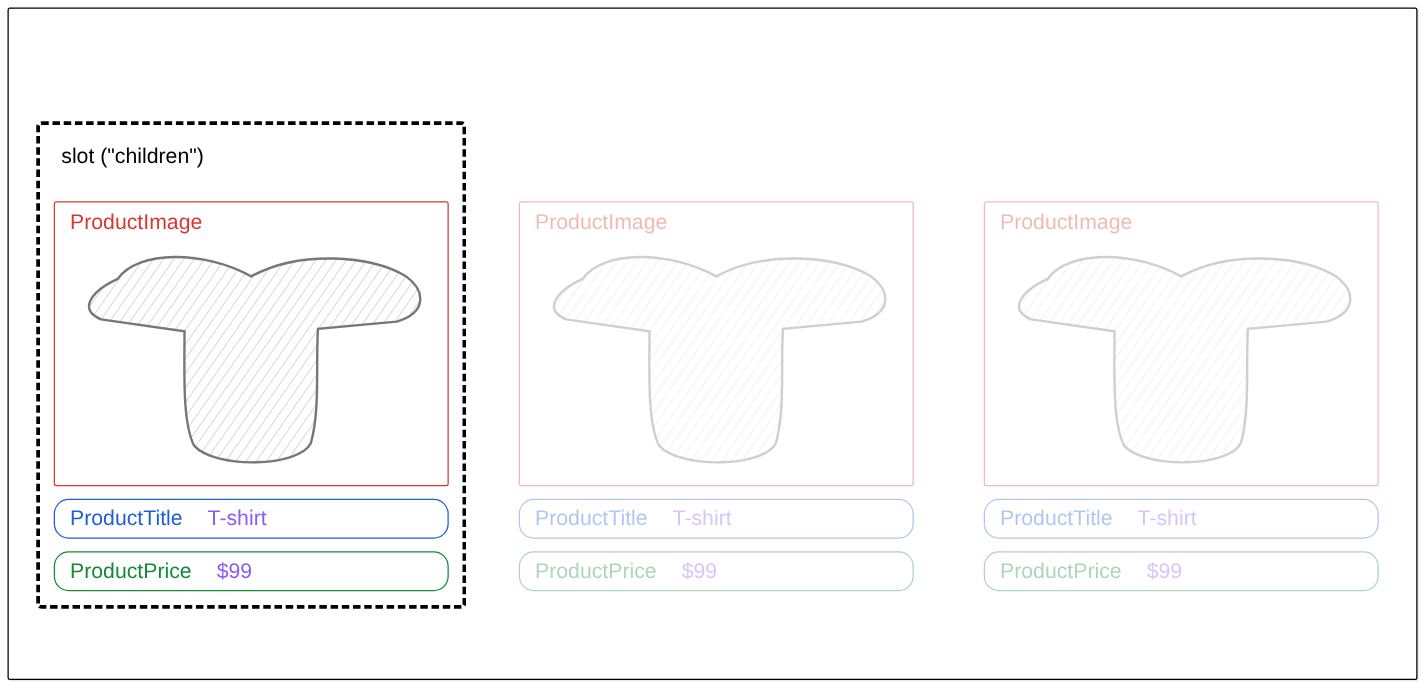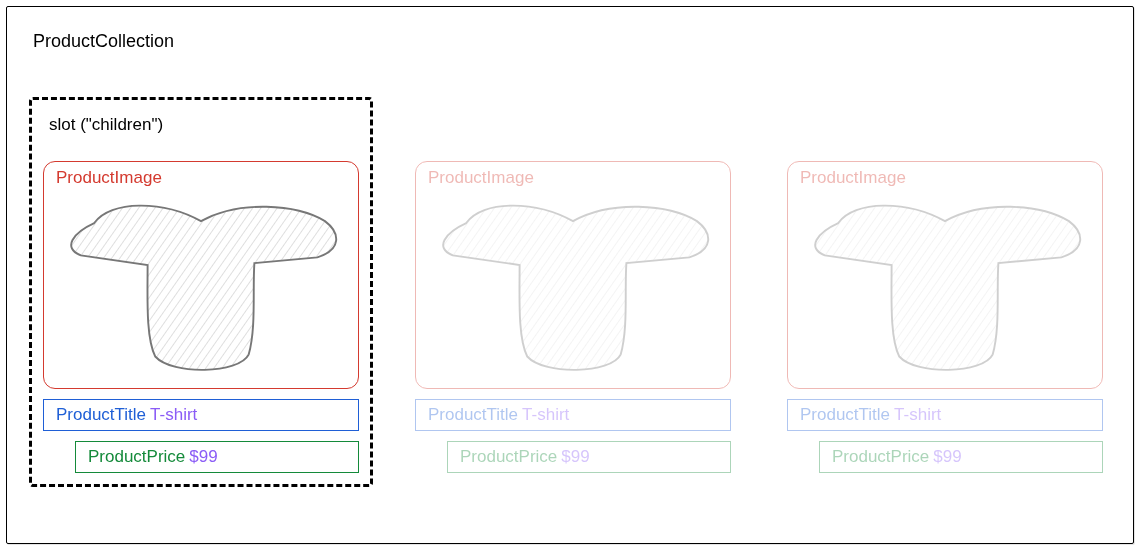--- a/index.html
+++ b/index.html
@@ -43,59 +43,58 @@
     border-radius: 4px;
     pointer-events: none;
   }
   .slot-label {
     font-size: 17px;
     color: #000;
     margin: 0 0 26px 6px;
   }
   .img-box {
     border: 1.5px solid #d43a2f;
-    border-radius: 12px;
+    border-radius: 2px;
     height: 228px;
     padding: 6px 10px 4px 12px;
     position: relative;
   }
   .img-label {
     color: #d43a2f;
     font-size: 17px;
     position: absolute;
     left: 12px; top: 6px;
   }
   .tshirt-wrap {
     position: absolute;
     left: 14px; right: 14px; top: 28px; bottom: 8px;
   }
   .tshirt-wrap svg { width: 100%; height: 100%; }
   .title-box, .price-box {
     height: 32px;
-    border-radius: 0;
+    border-radius: 12px;
     margin-top: 10px;
     display: flex;
     align-items: center;
     padding: 0 12px;
-    gap: 4px;
+    gap: 20px;
     font-size: 17px;
   }
   .title-box { border: 1.5px solid #1f5fd6; }
   .title-box .lbl { color: #1f5fd6; }
-  .price-box { border: 1.5px solid #148a3a; margin-left: 32px; }
+  .price-box { border: 1.5px solid #148a3a; }
   .price-box .lbl { color: #148a3a; }
   .val { color: #8b5cf6; }
   .faded { opacity: 0.35; }
   .faded .slot-label { visibility: hidden; }
 </style>
 </head>
 <body>
 
 <div class="frame">
-  <div class="heading">ProductCollection</div>
 
   <div class="cards">
 
     <div class="card">
       <div class="slot-border"></div>
       <div class="slot-label">slot ("children")</div>
       <div class="img-box">
         <span class="img-label">ProductImage</span>
         <div class="tshirt-wrap">
           <svg viewBox="0 0 300 190" preserveAspectRatio="xMidYMid meet">

